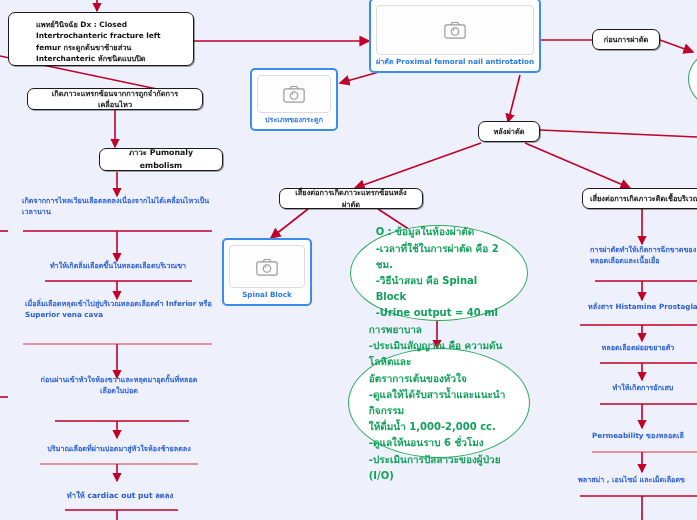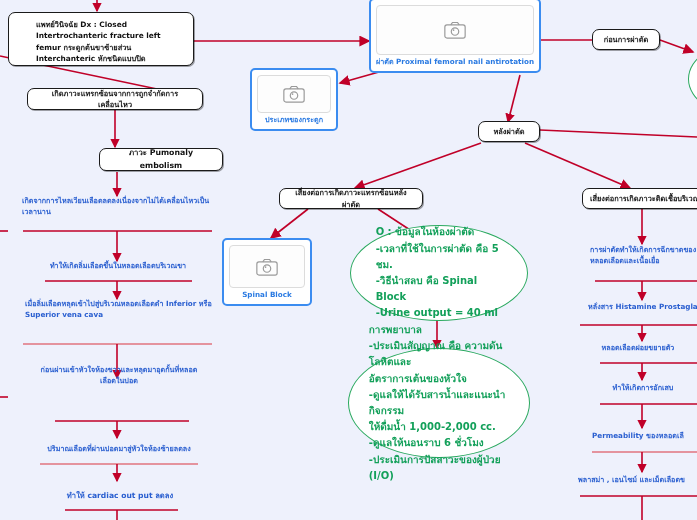--- a/index.html
+++ b/index.html
@@ -192,21 +192,21 @@
 
   <div class="tlabel left" style="left:22px;top:196px;width:196px;">
     <span>เกิดจากการไหลเวียนเลือดลดลงเนื่องจากไม่ได้เคลื่อนไหวเป็นเวลานาน</span>
   </div>
   <div class="tlabel" style="left:27px;top:261px;width:182px;">
     <span>ทำให้เกิดลิ่มเลือดขึ้นในหลอดเลือดบริเวณขา</span>
   </div>
   <div class="tlabel left" style="left:25px;top:299px;width:196px;">
     <span>เมื่อลิ่มเลือดหลุดเข้าไปสู่บริเวณหลอดเลือดดำ Inferior หรือ Superior vena cava</span>
   </div>
-  <div class="tlabel" style="left:40px;top:365px;width:158px;">
+  <div class="tlabel" style="left:40px;top:375px;width:158px;">
     <span>ก่อนผ่านเข้าหัวใจห้องขวาและหลุดมาอุดกั้นที่หลอดเลือดในปอด</span>
   </div>
   <div class="tlabel" style="left:28px;top:444px;width:182px;">
     <span>ปริมาณเลือดที่ผ่านปอดมาสู่หัวใจห้องซ้ายลดลง</span>
   </div>
   <div class="tlabel" style="left:45px;top:490px;width:150px;font-size:7.6px;">
     <span>ทำให้ cardiac out put ลดลง</span>
   </div>
 
   <div class="tlabel left" style="left:590px;top:245px;width:112px;">
@@ -260,21 +260,21 @@
         <circle cx="13" cy="12.3" r="4.4" fill="none" stroke="#9a9a9a" stroke-width="1.4"></circle>
         <circle cx="11.3" cy="10.6" r="1" fill="#9a9a9a"></circle>
       </svg>
     </div>
     <div class="cap">Spinal Block</div>
   </div>
 
   <div class="ellipse" style="left:350px;top:225px;width:178px;height:96px;">
     <div class="inner">
       <div>O : ข้อมูลในห้องผ่าตัด</div>
-      <div>-เวลาที่ใช้ในการผ่าตัด คือ 5 ชม.</div>
+      <div>-เวลาที่ใช้ในการผ่าตัด คือ 2 ชม.</div>
       <div>-วิธีนำสลบ คือ Spinal Block</div>
       <div>-Urine output = 40 ml</div>
     </div>
   </div>
 
   <div class="ellipse" style="left:348px;top:348px;width:182px;height:110px;">
     <div class="inner" style="padding:0 11%;">
       <div>การพยาบาล</div>
       <div>-ประเมินสัญญาณ คือ ความดันโลหิตและ</div>
       <div>อัตราการเต้นของหัวใจ</div>

